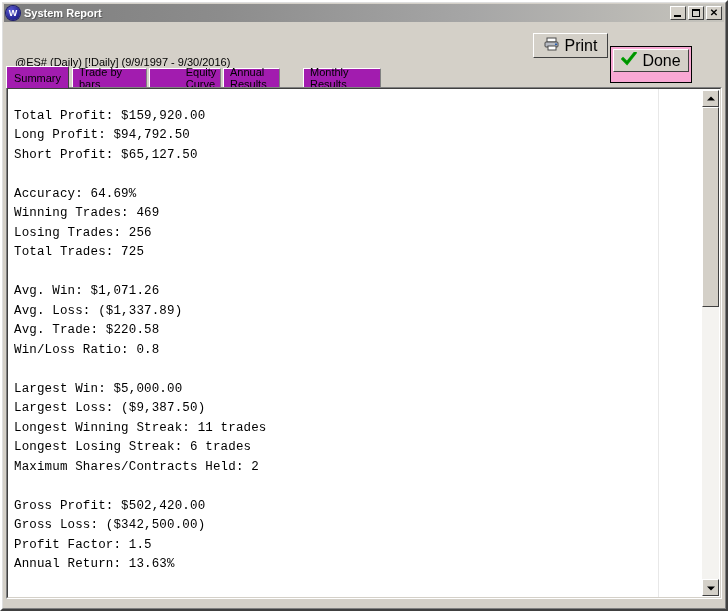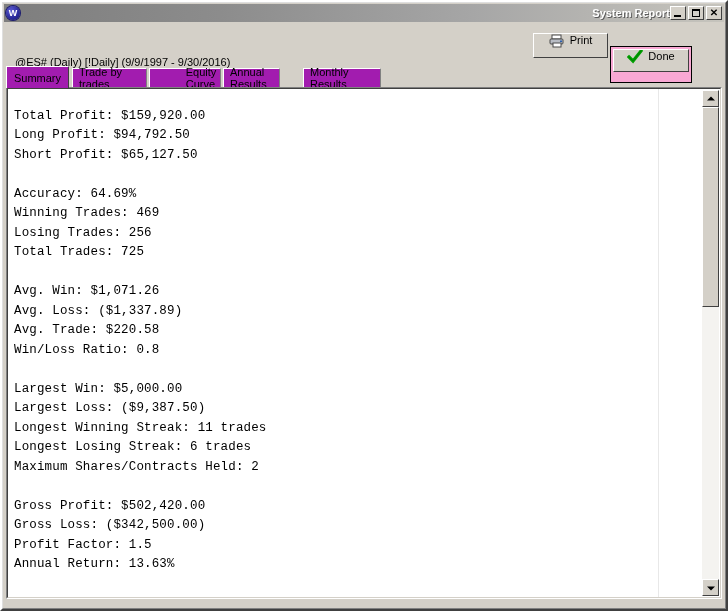--- a/index.html
+++ b/index.html
@@ -56,29 +56,28 @@
     color: #ffffff;
     font-size: 9px;
     font-weight: bold;
     line-height: 14px;
     text-align: center;
     font-family: "Liberation Sans", sans-serif;
     flex: 0 0 auto;
     box-shadow: 0 0 0 1px #1a1a70;
   }
   .title-text {
-    margin-left: 16px;
+    margin-left: 4px;
     color: #ffffff;
     font-size: 11px;
     font-weight: bold;
     text-shadow: 1px 1px 0 #5a5a5a;
     white-space: nowrap;
     flex: 1 1 auto;
     font-family: "Liberation Sans", sans-serif;
-    text-align: right;
   }
   .win-buttons {
     display: flex;
     gap: 2px;
     flex: 0 0 auto;
     padding-right: 1px;
   }
   .win-btn {
     width: 16px; height: 14px;
     background: #d4d0c8;
@@ -134,23 +133,24 @@
 
   .btn {
     position: absolute;
     background: #d4d0c8;
     border-top: 1px solid #ffffff;
     border-left: 1px solid #ffffff;
     border-right: 1px solid #404040;
     border-bottom: 1px solid #404040;
     box-sizing: border-box;
     display: flex;
+    align-items: center;
     justify-content: center;
     gap: 5px;
-    font-size: 11px;
+    font-size: 16px;
     color: #000;
     cursor: default;
     font-family: "Liberation Sans", sans-serif;
   }
   #print-button {
     left: 531px; top: 31px;
     width: 75px; height: 25px;
   }
   #done-button-outer {
     position: absolute;
@@ -352,21 +352,21 @@
       </span>
       <span>Done</span>
     </div>
   </div>
 
   <div class="tabstrip">
     <div class="tab active" style="left:0px; width:63px;">
       <span>Summary</span>
     </div>
     <div class="tab" style="left:66px; width:75px;">
-      <span>Trade by trades</span>
+      <span>Trade by bars</span>
     </div>
     <div class="tab" style="left:143px; width:72px;padding-left:38px;">
       <span>Equity Curve</span>
     </div>
     <div class="tab" style="left:217px; width:57px;">
       <span>Annual Results</span>
     </div>
     <div class="tab" style="left:297px; width:78px;">
       <span>Monthly Results</span>
     </div>

